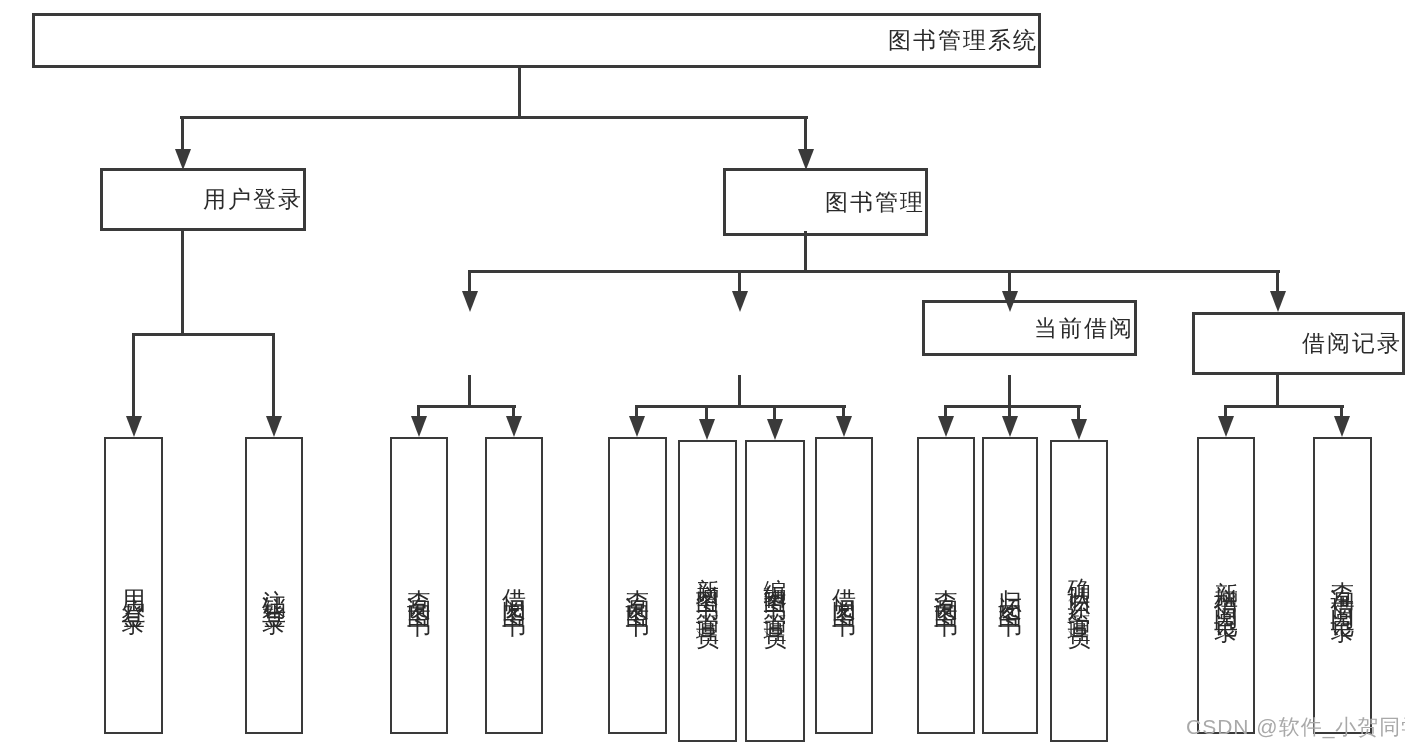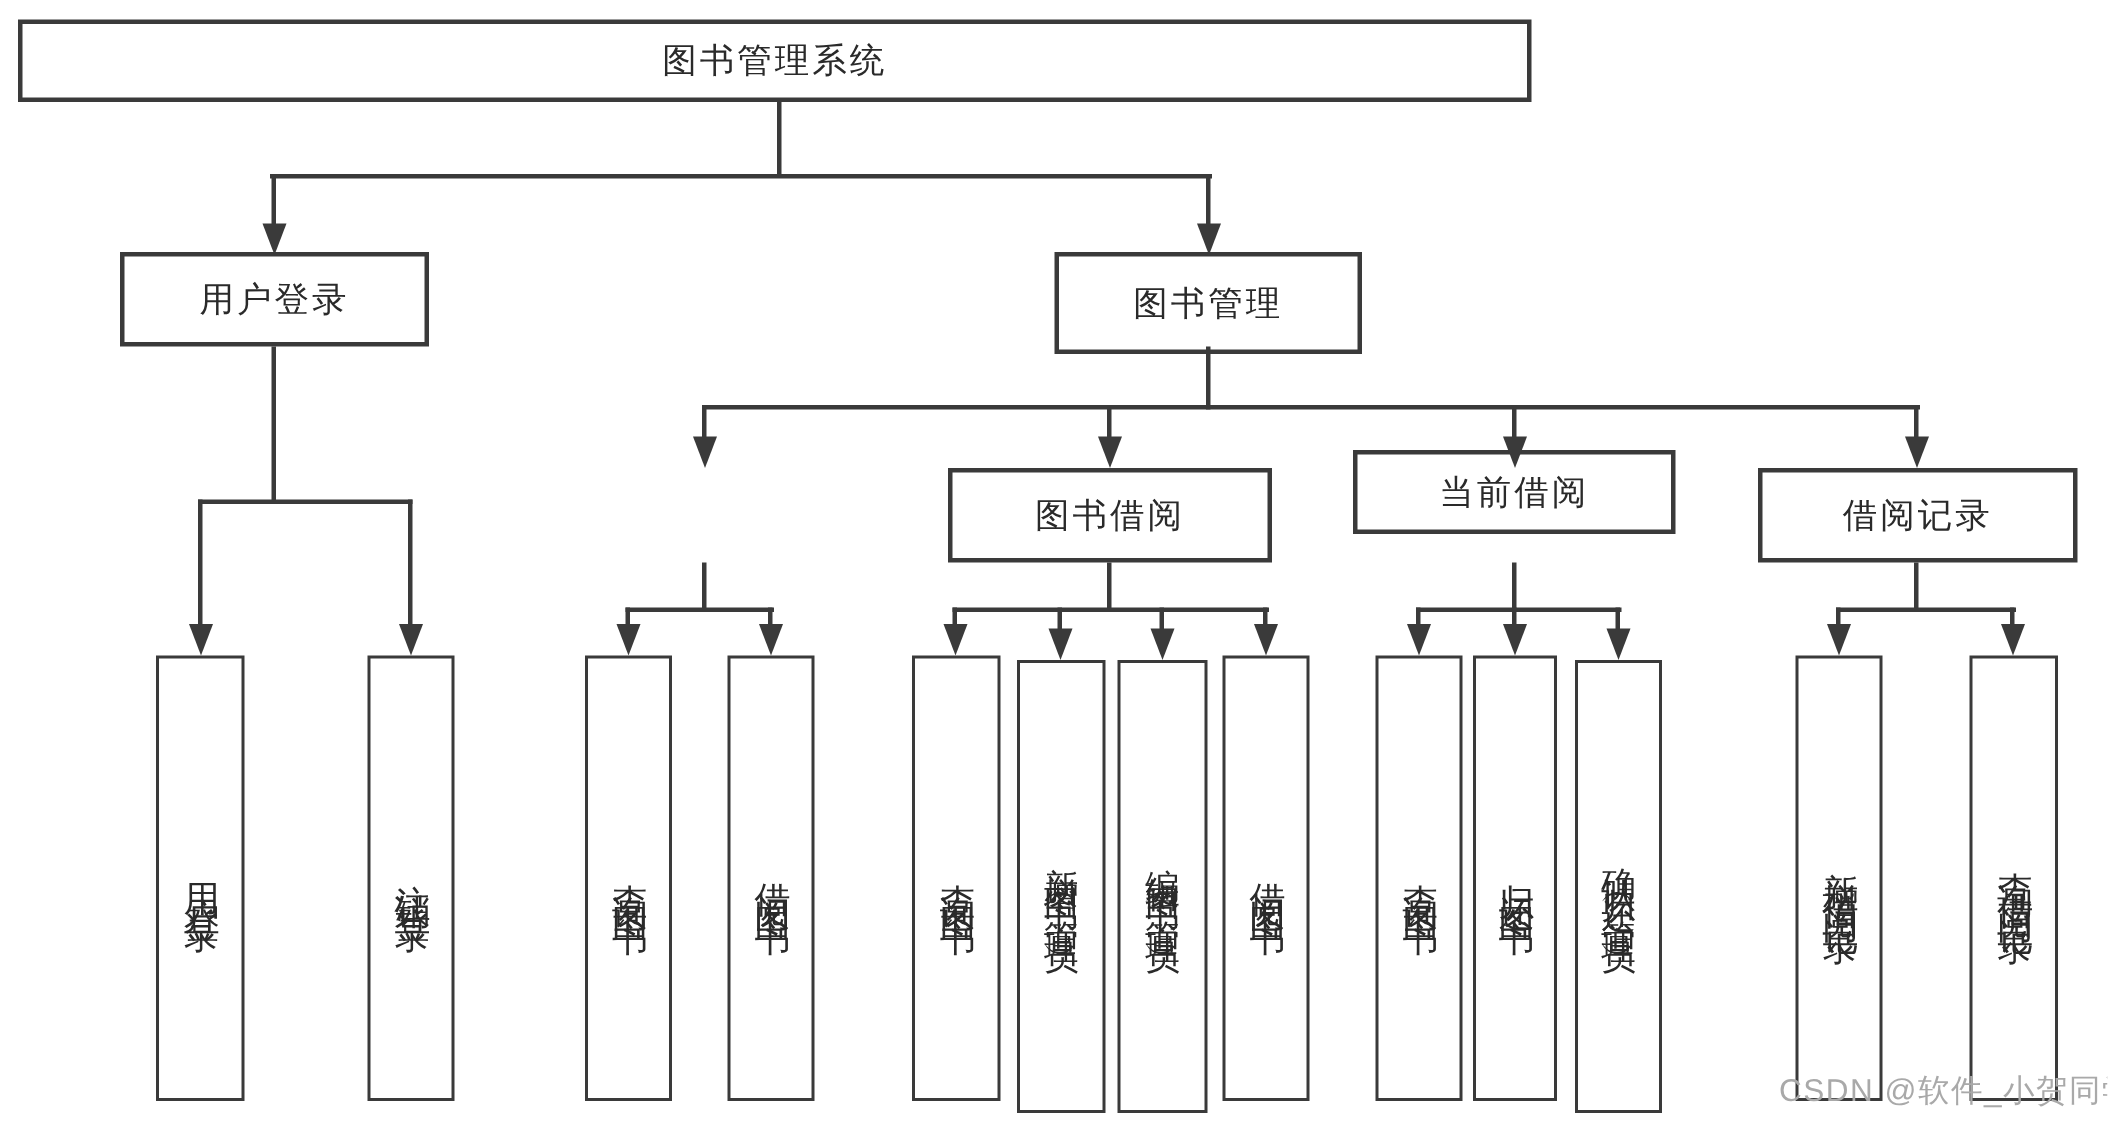--- a/index.html
+++ b/index.html
@@ -9,24 +9,25 @@
     background:#ffffff;
     font-family:"Liberation Sans","DejaVu Sans",sans-serif;
     color:#262626;
     overflow:hidden;
   }
   .box {
     position:absolute;
     box-sizing:border-box;
     border:3px solid #3a3a3a;
     background:#ffffff;
-    display:flex; align-items:center; justify-content:center;
+    display:flex; align-items:center; justify-content:flex-end;
     font-size:23px;
     letter-spacing:2px;
     color:#2a2a2a;
+    margin-left:20px;
   }
   .vbox {
     position:absolute;
     box-sizing:border-box;
     border:2px solid #3a3a3a;
     background:#ffffff;
     display:flex; align-items:center; justify-content:center;
   }
   .vtext {
     writing-mode:vertical-rl;
@@ -67,23 +68,20 @@
 
   <div class="box" style="left:80px; top:168px; width:206px; height:63px;">
     <span>用户登录</span>
   </div>
 
   <div class="box" style="left:703px; top:168px; width:205px; height:68px;">
     <span>图书管理</span>
   </div>
 
 
-  <div class="box" style="left:632px; top:312px; width:216px; height:63px;">
-    <span>图书借阅</span>
-  </div>
 
   <div class="box" style="left:902px; top:300px; width:215px; height:56px;">
     <span>当前借阅</span>
   </div>
 
   <div class="box" style="left:1172px; top:312px; width:213px; height:63px;">
     <span>借阅记录</span>
   </div>
 
   <div class="vbox" style="left:104px; top:437px; width:59px; height:297px;">

